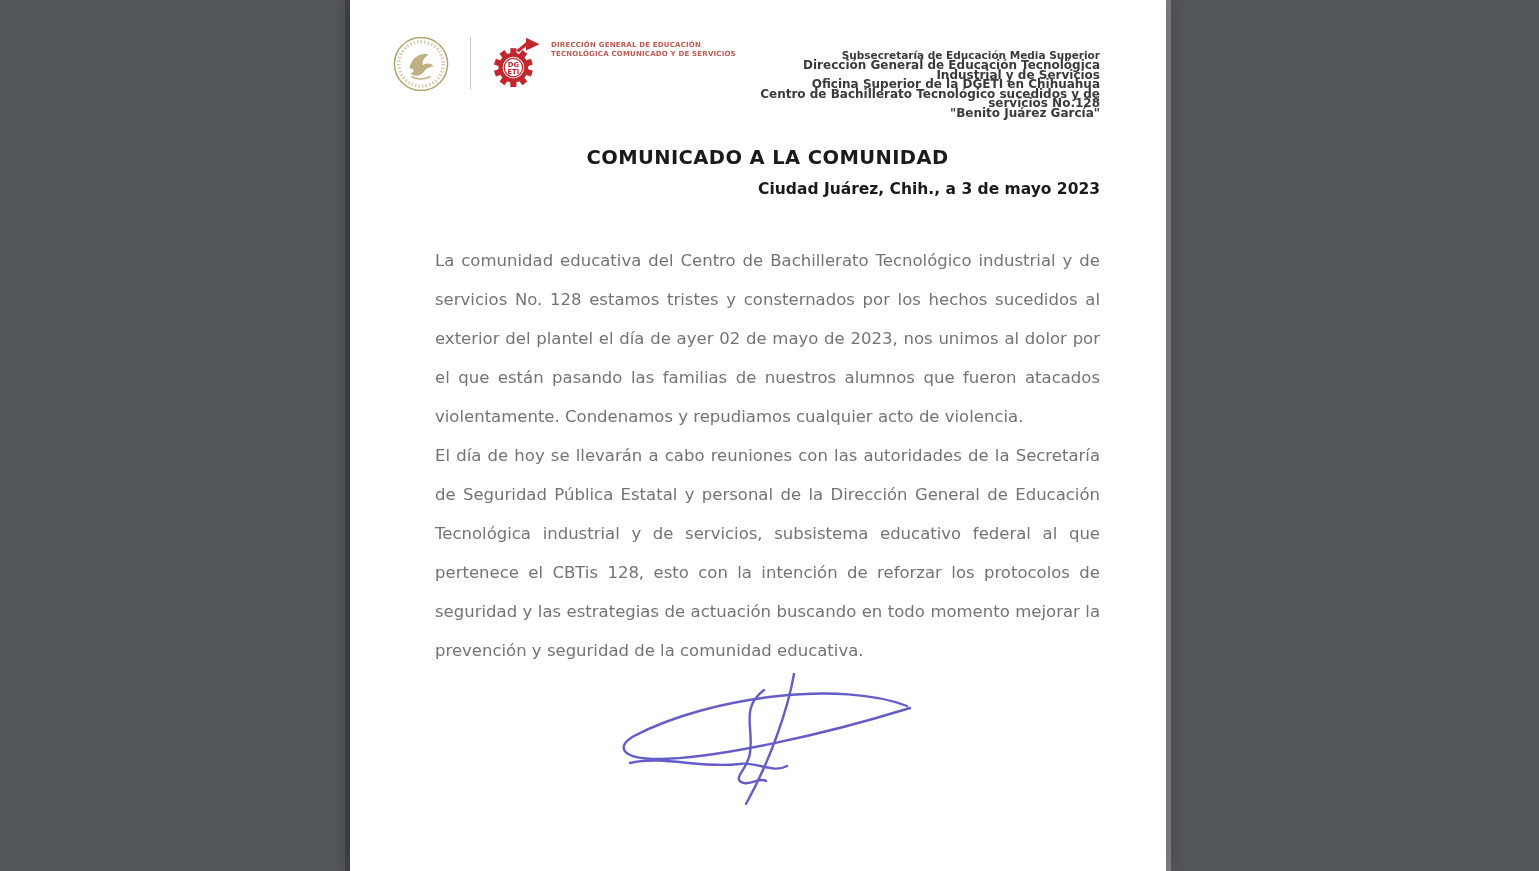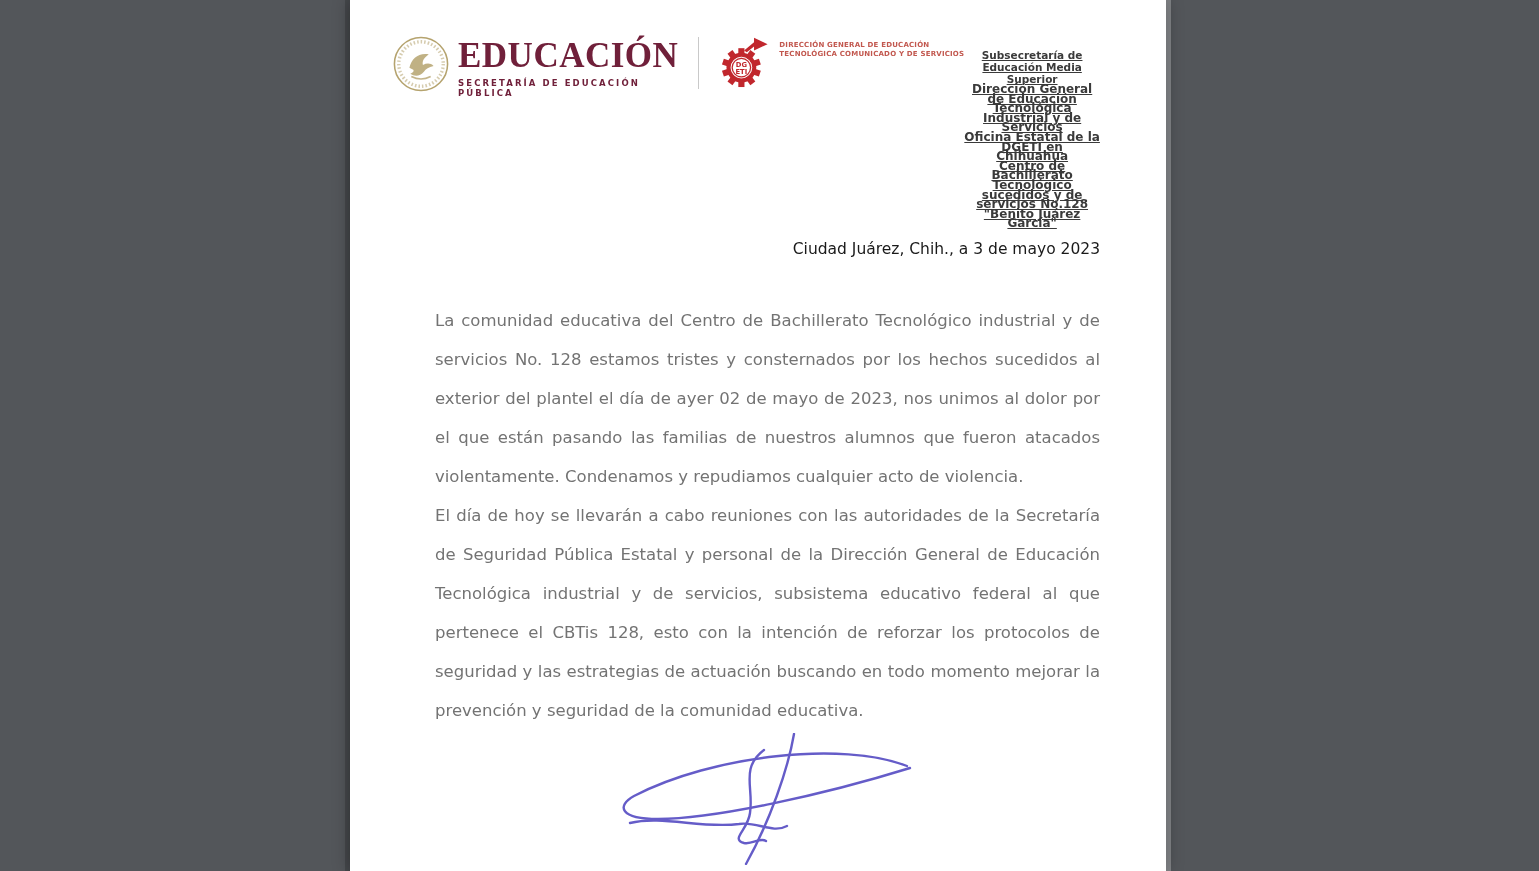--- a/index.html
+++ b/index.html
@@ -30,33 +30,33 @@
   .hdr-divider{
     width:1px;height:52px;background:#c9c9c9;margin:4px 18px 0 20px;flex:0 0 auto;
   }
   .gear{width:56px;height:62px;flex:0 0 auto;margin-top:0px;}
   .dgeti-label{
     margin:8px 0 0 6px;
     font-size:7px;font-weight:700;color:#c2584f;line-height:9px;letter-spacing:.2px;
     white-space:nowrap;
   }
   .office{
-    margin-left:auto;text-align:center;color:#3a3a3a;margin-top:16px;text-decoration:underline;
+    margin-left:auto;text-align:right;color:#3a3a3a;margin-top:16px;
   }
   .office .l1{font-size:10.5px;font-weight:700;line-height:12px;}
   .office .ln{font-size:12px;font-weight:700;line-height:9.6px;}
   
   .content{margin:0 66px 0 85px;color:#1e1e1e;}
   .doc-title{
     margin-top:27px;text-align:center;
     font-size:19.5px;font-weight:700;letter-spacing:.4px;color:#1a1a1a;
   }
   .dateline{
     margin-top:11px;text-align:right;
-    font-size:15.5px;font-weight:400;color:#1a1a1a;
+    font-size:15.5px;font-weight:700;color:#1a1a1a;
   }
   .body-text{margin-top:43px;}
   .body-text p{
     margin:0;text-align:justify;
     font-size:16.5px;line-height:39px;font-weight:500;color:#737373;
   }
   
   .sig-wrap{text-align:center;margin-top:3px;}
 </style>
 </head>
@@ -66,24 +66,20 @@
 
   <div class="hdr">
 
     <svg class="seal" viewBox="0 0 60 60" aria-hidden="true">
       <circle cx="30" cy="30" r="27.5" fill="none" stroke="#b5a36e" stroke-width="1.6"></circle>
       <circle cx="30" cy="30" r="23" fill="none" stroke="#b5a36e" stroke-width="3.5" stroke-dasharray="1.6 2.1" opacity="0.55"></circle>
       <path d="M18 34 C20 24, 28 18, 38 20 C33 24, 31 27, 32 31 C36 29, 40 29, 43 32 C38 33, 35 35, 33 38 C29 43, 23 43, 19 40 C22 39, 23 37, 22 36 Z" fill="#b5a36e" opacity="0.85"></path>
       <path d="M20 43 C26 46, 34 46, 40 43" fill="none" stroke="#b5a36e" stroke-width="1.6" opacity="0.8"></path>
     </svg>
 
-    <div class="wordmark">
-      <div class="big">EDUCACIÓN</div>
-      <div class="small">SECRETARÍA DE EDUCACIÓN PÚBLICA</div>
-    </div>
 
     <div class="hdr-divider"></div>
 
     <svg class="gear" viewBox="0 0 62 66" aria-hidden="true">
       <g fill="#c1272d">
         <g transform="translate(27,37)">
           <circle r="16.5"></circle>
           <g>
             <rect x="-3.4" y="-21.5" width="6.8" height="7"></rect>
             <rect x="-3.4" y="-21.5" width="6.8" height="7" transform="rotate(36)"></rect>
@@ -107,27 +103,28 @@
     </svg>
 
     <div class="dgeti-label">
       <div>DIRECCIÓN GENERAL DE EDUCACIÓN</div>
       <div>TECNOLÓGICA COMUNICADO Y DE SERVICIOS</div>
     </div>
 
     <div class="office">
       <div class="l1">Subsecretaría de Educación Media Superior</div>
       <div class="ln">Dirección General de Educación Tecnológica Industrial y de Servicios</div>
-      <div class="ln">Oficina Estatal de la DGETI en Chihuahua</div>
+      <div class="ln">Oficina Superior de la DGETI en Chihuahua</div>
       <div class="ln">Centro de Bachillerato Tecnológico sucedidos y de servicios No.128</div>
       <div class="ln">"Benito Juárez García"</div>
     </div>
   </div>
 
   <div class="content">
+    <div class="doc-title">COMUNICADO A LA COMUNIDAD</div>
     <div class="dateline">Ciudad Juárez, Chih., a 3 de mayo 2023</div>
 
     <div class="body-text">
       <p>La comunidad educativa del Centro de Bachillerato Tecnológico industrial y de servicios No. 128 estamos tristes y consternados por los hechos sucedidos al exterior del plantel el día de ayer 02 de mayo de 2023, nos unimos al dolor por el que están pasando las familias de nuestros alumnos que fueron atacados violentamente. Condenamos y repudiamos cualquier acto de violencia.</p>
       <p>El día de hoy se llevarán a cabo reuniones con las autoridades de la Secretaría de Seguridad Pública Estatal y personal de la Dirección General de Educación Tecnológica industrial y de servicios, subsistema educativo federal al que pertenece el CBTis 128, esto con la intención de reforzar los protocolos de seguridad y las estrategias de actuación buscando en todo momento mejorar la prevención y seguridad de la comunidad educativa.</p>
     </div>
 
     <div class="sig-wrap">
       <svg width="300" height="132" viewBox="0 0 300 132" aria-hidden="true">
         <g fill="none" stroke="#584fc4" stroke-width="2.4" stroke-linecap="round" opacity="0.92">

